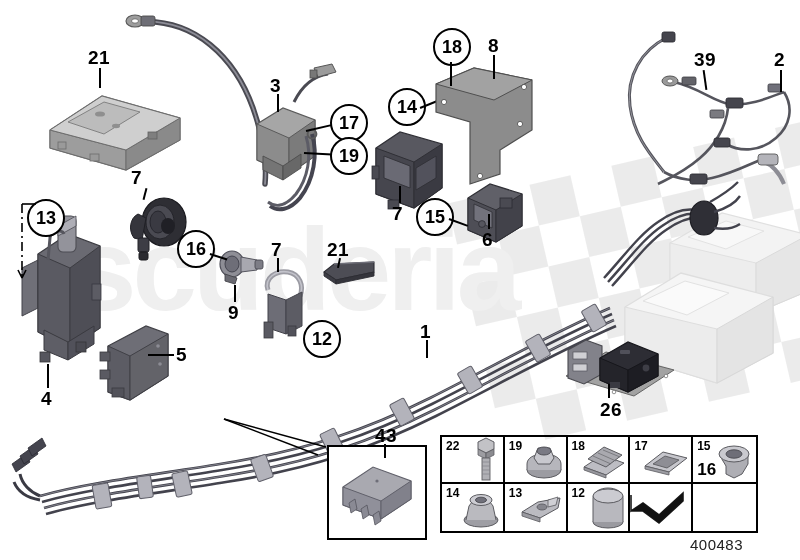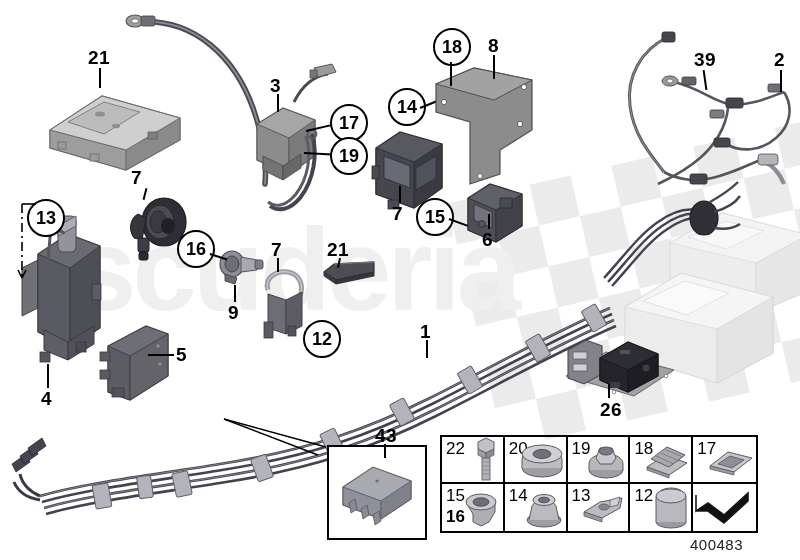--- a/index.html
+++ b/index.html
@@ -28,21 +28,21 @@
   .lead{position:absolute;background:#000;}
 
   
   #hw{position:absolute;left:440px;top:435px;width:318px;height:98px;
       border:2px solid #000;box-sizing:border-box;display:grid;
       grid-template-columns:repeat(5,1fr);grid-template-rows:1fr 1fr;}
   #hw .cellbox{border-right:2px solid #000;border-bottom:2px solid #000;
                position:relative;box-sizing:border-box;}
   #hw .cellbox:nth-child(5n){border-right:none;}
   #hw .cellbox:nth-child(n+6){border-bottom:none;}
-  #hw .lbl{position:absolute;left:4px;top:2px;font-size:17px;font-weight:400;color:#000;}
+  #hw .lbl{position:absolute;left:4px;top:2px;font-size:12px;font-weight:700;color:#000;}
   #hw .lbl2{position:absolute;left:4px;top:23px;font-size:17px;font-weight:700;color:#000;}
   #hw .art{position:absolute;right:2px;top:50%;transform:translateY(-50%);}
   #refnum{position:absolute;left:690px;top:536px;font-size:15px;color:#222;letter-spacing:.5px;}
 
   
   #box24{position:absolute;left:327px;top:445px;width:100px;height:95px;
          border:2px solid #000;box-sizing:border-box;background:#fff;}
 </style>
 </head>
 <body>
@@ -436,31 +436,20 @@
           <g stroke="#7d7d83" stroke-width=".6">
             <path d="M11 26 L19 26"></path>
               <path d="M11 30 L19 30"></path>
               <path d="M11 34 L19 34"></path>
               <path d="M11 38 L19 38"></path>
           </g>
         </svg>
       </span>
     </div>
     <div class="cellbox">
-      <span class="lbl">20</span>
-      <span class="art">
-        <svg width="44" height="40" viewBox="0 0 44 40">
-          <ellipse cx="22" cy="28" rx="20" ry="9" fill="#9e9ea4" stroke="#5b5b60" stroke-width="1"></ellipse>
-          <path d="M2 28 L2 20 C2 12 12 6 22 6 C32 6 42 12 42 20 L42 28" fill="#bcbcc1" stroke="#5b5b60" stroke-width="1"></path>
-          <ellipse cx="22" cy="14" rx="20" ry="9" fill="#cfcfd4" stroke="#5b5b60" stroke-width="1"></ellipse>
-          <ellipse cx="22" cy="14" rx="9" ry="4.5" fill="#70707a" stroke="#4a4a50" stroke-width=".9"></ellipse>
-        </svg>
-      </span>
-    </div>
-    <div class="cellbox">
       <span class="lbl">19</span>
       <span class="art">
         <svg width="40" height="40" viewBox="0 0 40 40">
           <ellipse cx="20" cy="30" rx="17" ry="8" fill="#9c9ca2" stroke="#5b5b60" stroke-width="1"></ellipse>
           <path d="M3 30 L3 24 C3 18 10 14 20 14 C30 14 37 18 37 24 L37 30" fill="#b6b6bc" stroke="#5b5b60" stroke-width="1"></path>
           <path d="M10 18 L14 8 L26 8 L30 18 L26 24 L14 24 Z" fill="#c8c8ce" stroke="#5b5b60" stroke-width="1"></path>
           <ellipse cx="20" cy="11" rx="7" ry="4" fill="#7a7a84" stroke="#4a4a50" stroke-width=".9"></ellipse>
         </svg>
       </span>
     </div>

